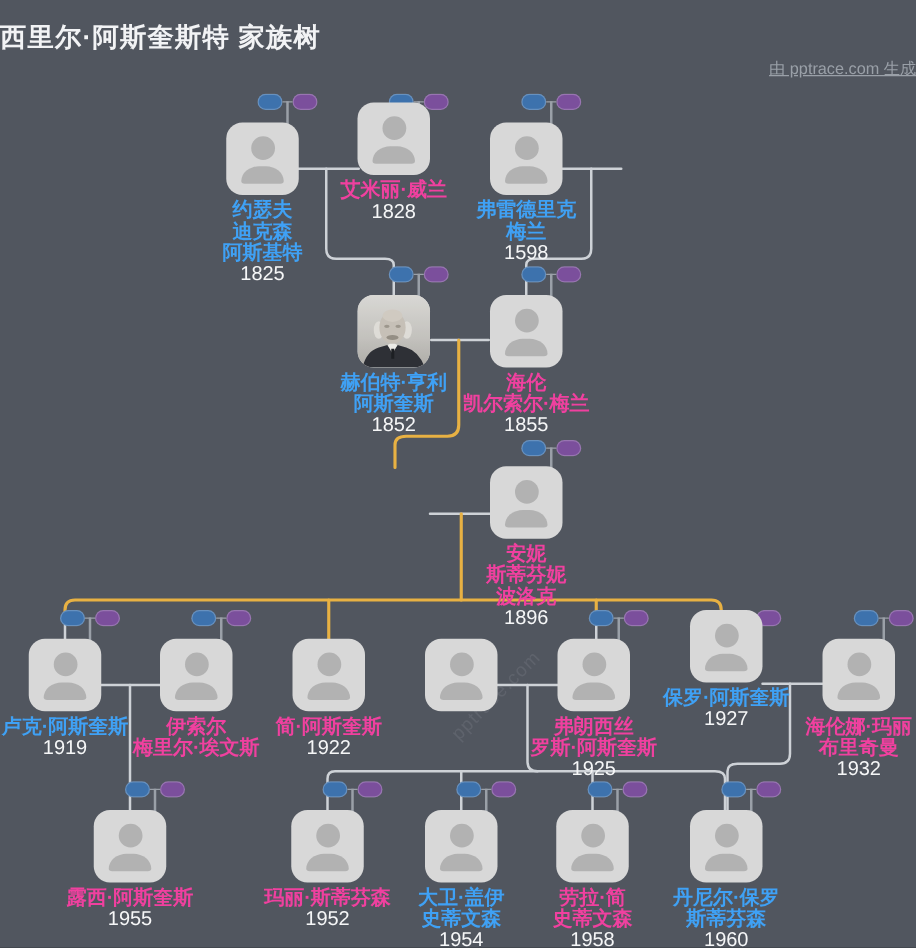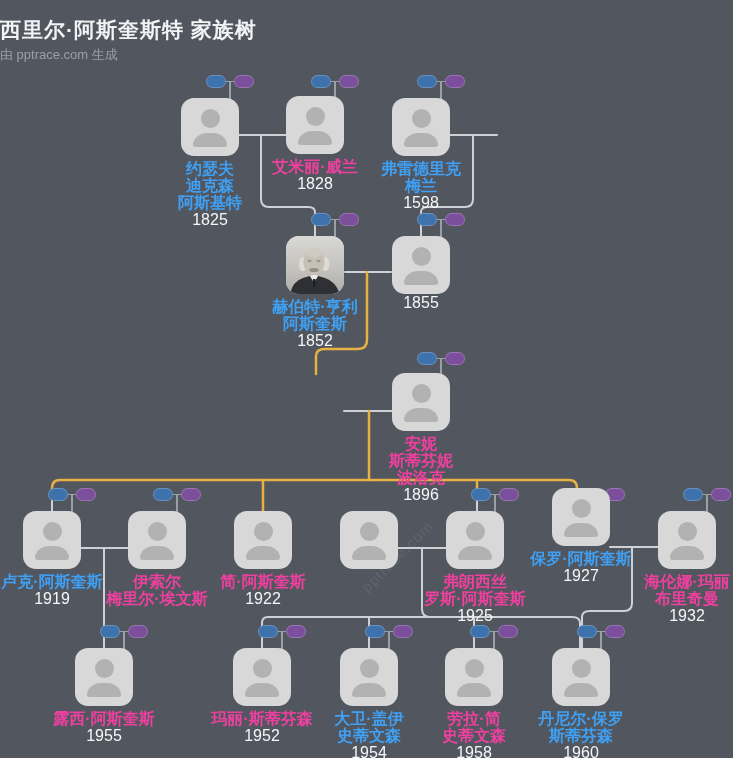--- a/index.html
+++ b/index.html
@@ -7,22 +7,22 @@
     position:relative; width:733px; height:758px; overflow:hidden;
     background:var(--bg,#51565f);
     font-family:"Liberation Sans","DejaVu Sans",sans-serif;
     -webkit-font-smoothing:antialiased;
   }
   .hdr-title{
     position:absolute; left:0; top:16px; width:733px; text-align:left;
     font-size:21px; font-weight:700; color:#f2f3f5; letter-spacing:1px;
   }
   .hdr-sub{
-    position:absolute; left:0; top:46px; width:733px; text-align:left;
-    font-size:13px; color:#9aa0a8;
+    position:absolute; left:0; top:46px; width:733px; text-align:right;
+    font-size:13px; color:#9aa0a8;text-decoration:underline;
   }
   .watermark{
     position:absolute; left:322px; top:548px; width:150px; text-align:center;
     transform:rotate(-45deg); color:rgba(230,235,240,0.09);
     font-size:15px; letter-spacing:1px; pointer-events:none;
   }
   svg.lines{position:absolute; left:0; top:0; z-index:1;}
   .pillpair{position:absolute; width:48px; height:13px; z-index:3;}
   .pill{
     position:absolute; top:0; width:20px; height:13px; border-radius:7px;
@@ -199,21 +199,21 @@
   <div class="person male" style="left:135px;top:98px">
     <div class="avatar">
         <div class="sil-head"></div>
         <div class="sil-body"></div>
       </div>
     <div class="name">约瑟夫
 迪克森
 阿斯基特</div>
     <div class="year">1825</div>
   </div>
-  <div class="person female" style="left:240px;top:96px">
+  <div class="person female" style="left:240px;top:82px">
     <div class="avatar">
         <div class="sil-head"></div>
         <div class="sil-body"></div>
       </div>
     <div class="name">艾米丽·威兰</div>
     <div class="year">1828</div>
   </div>
   <div class="person male" style="left:346px;top:98px">
     <div class="avatar">
         <div class="sil-head"></div>
@@ -250,20 +250,22 @@
     </div>
     <div class="name">赫伯特·亨利
 阿斯奎斯</div>
     <div class="year">1852</div>
   </div>
   <div class="person female" style="left:346px;top:236px">
     <div class="avatar">
         <div class="sil-head"></div>
         <div class="sil-body"></div>
       </div>
+    <div class="name">海伦
+凯尔索尔·梅兰</div>
     <div class="year">1855</div>
   </div>
 
   <div class="person female" style="left:346px;top:373px">
     <div class="avatar">
         <div class="sil-head"></div>
         <div class="sil-body"></div>
       </div>
     <div class="name">安妮
 斯蒂芬妮

